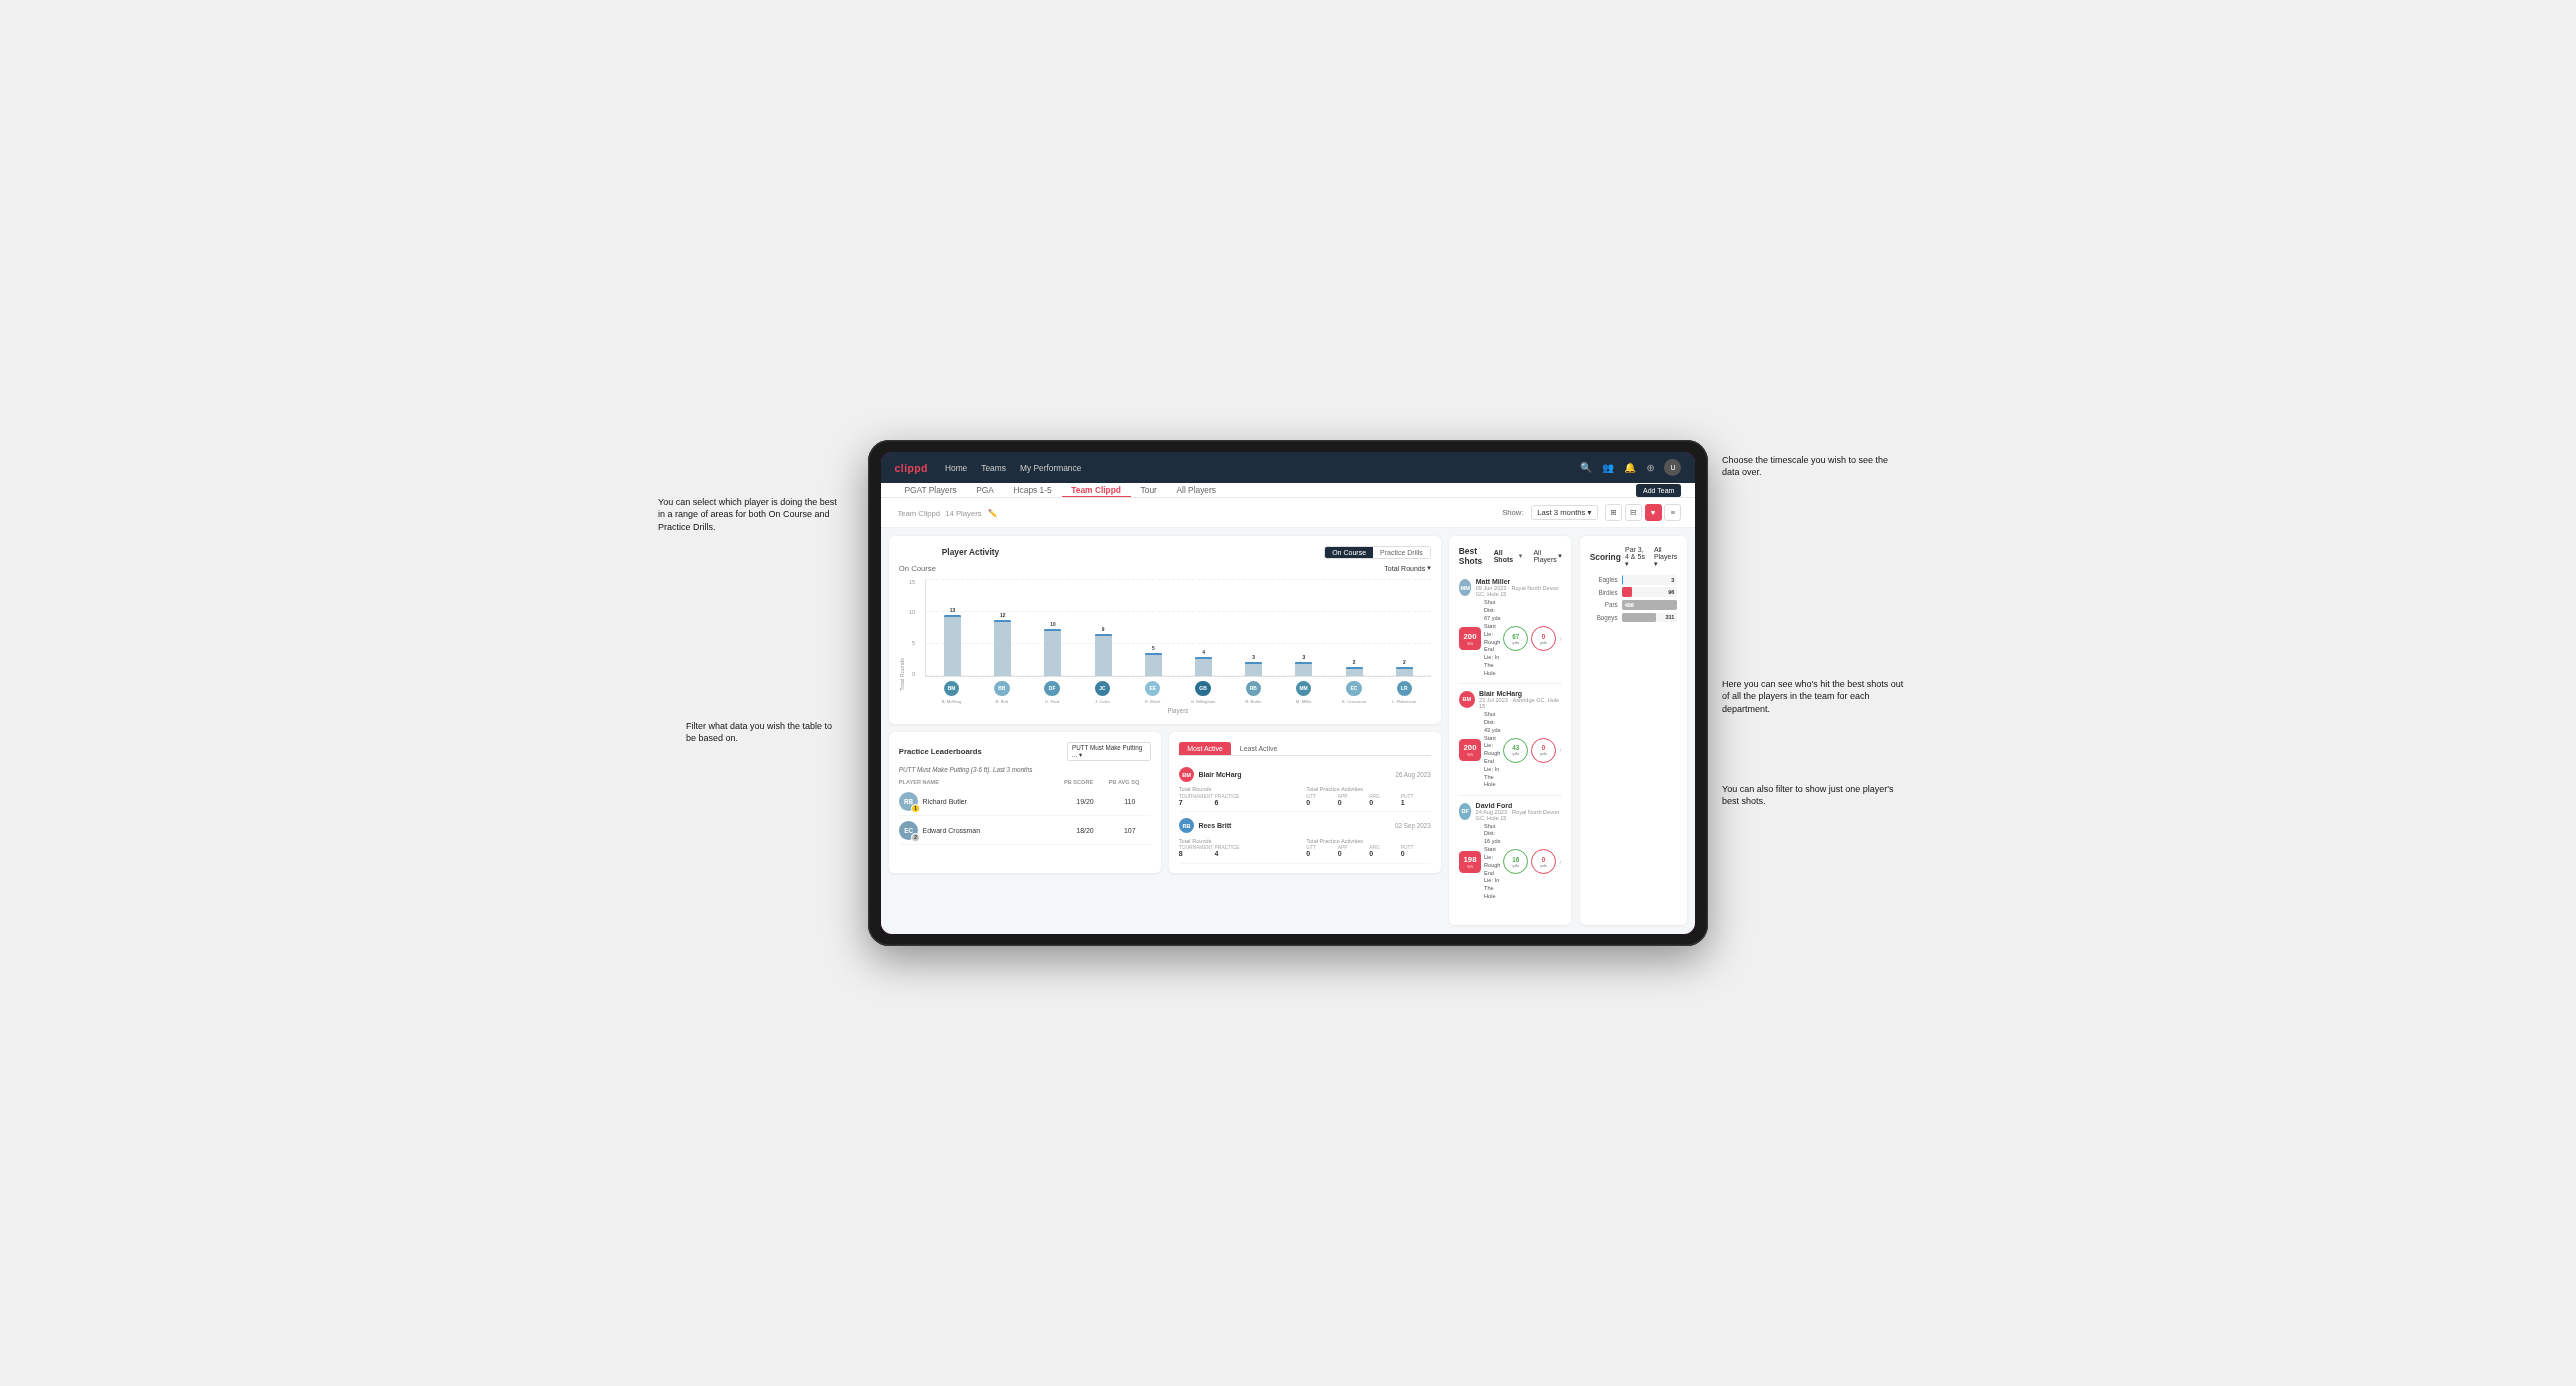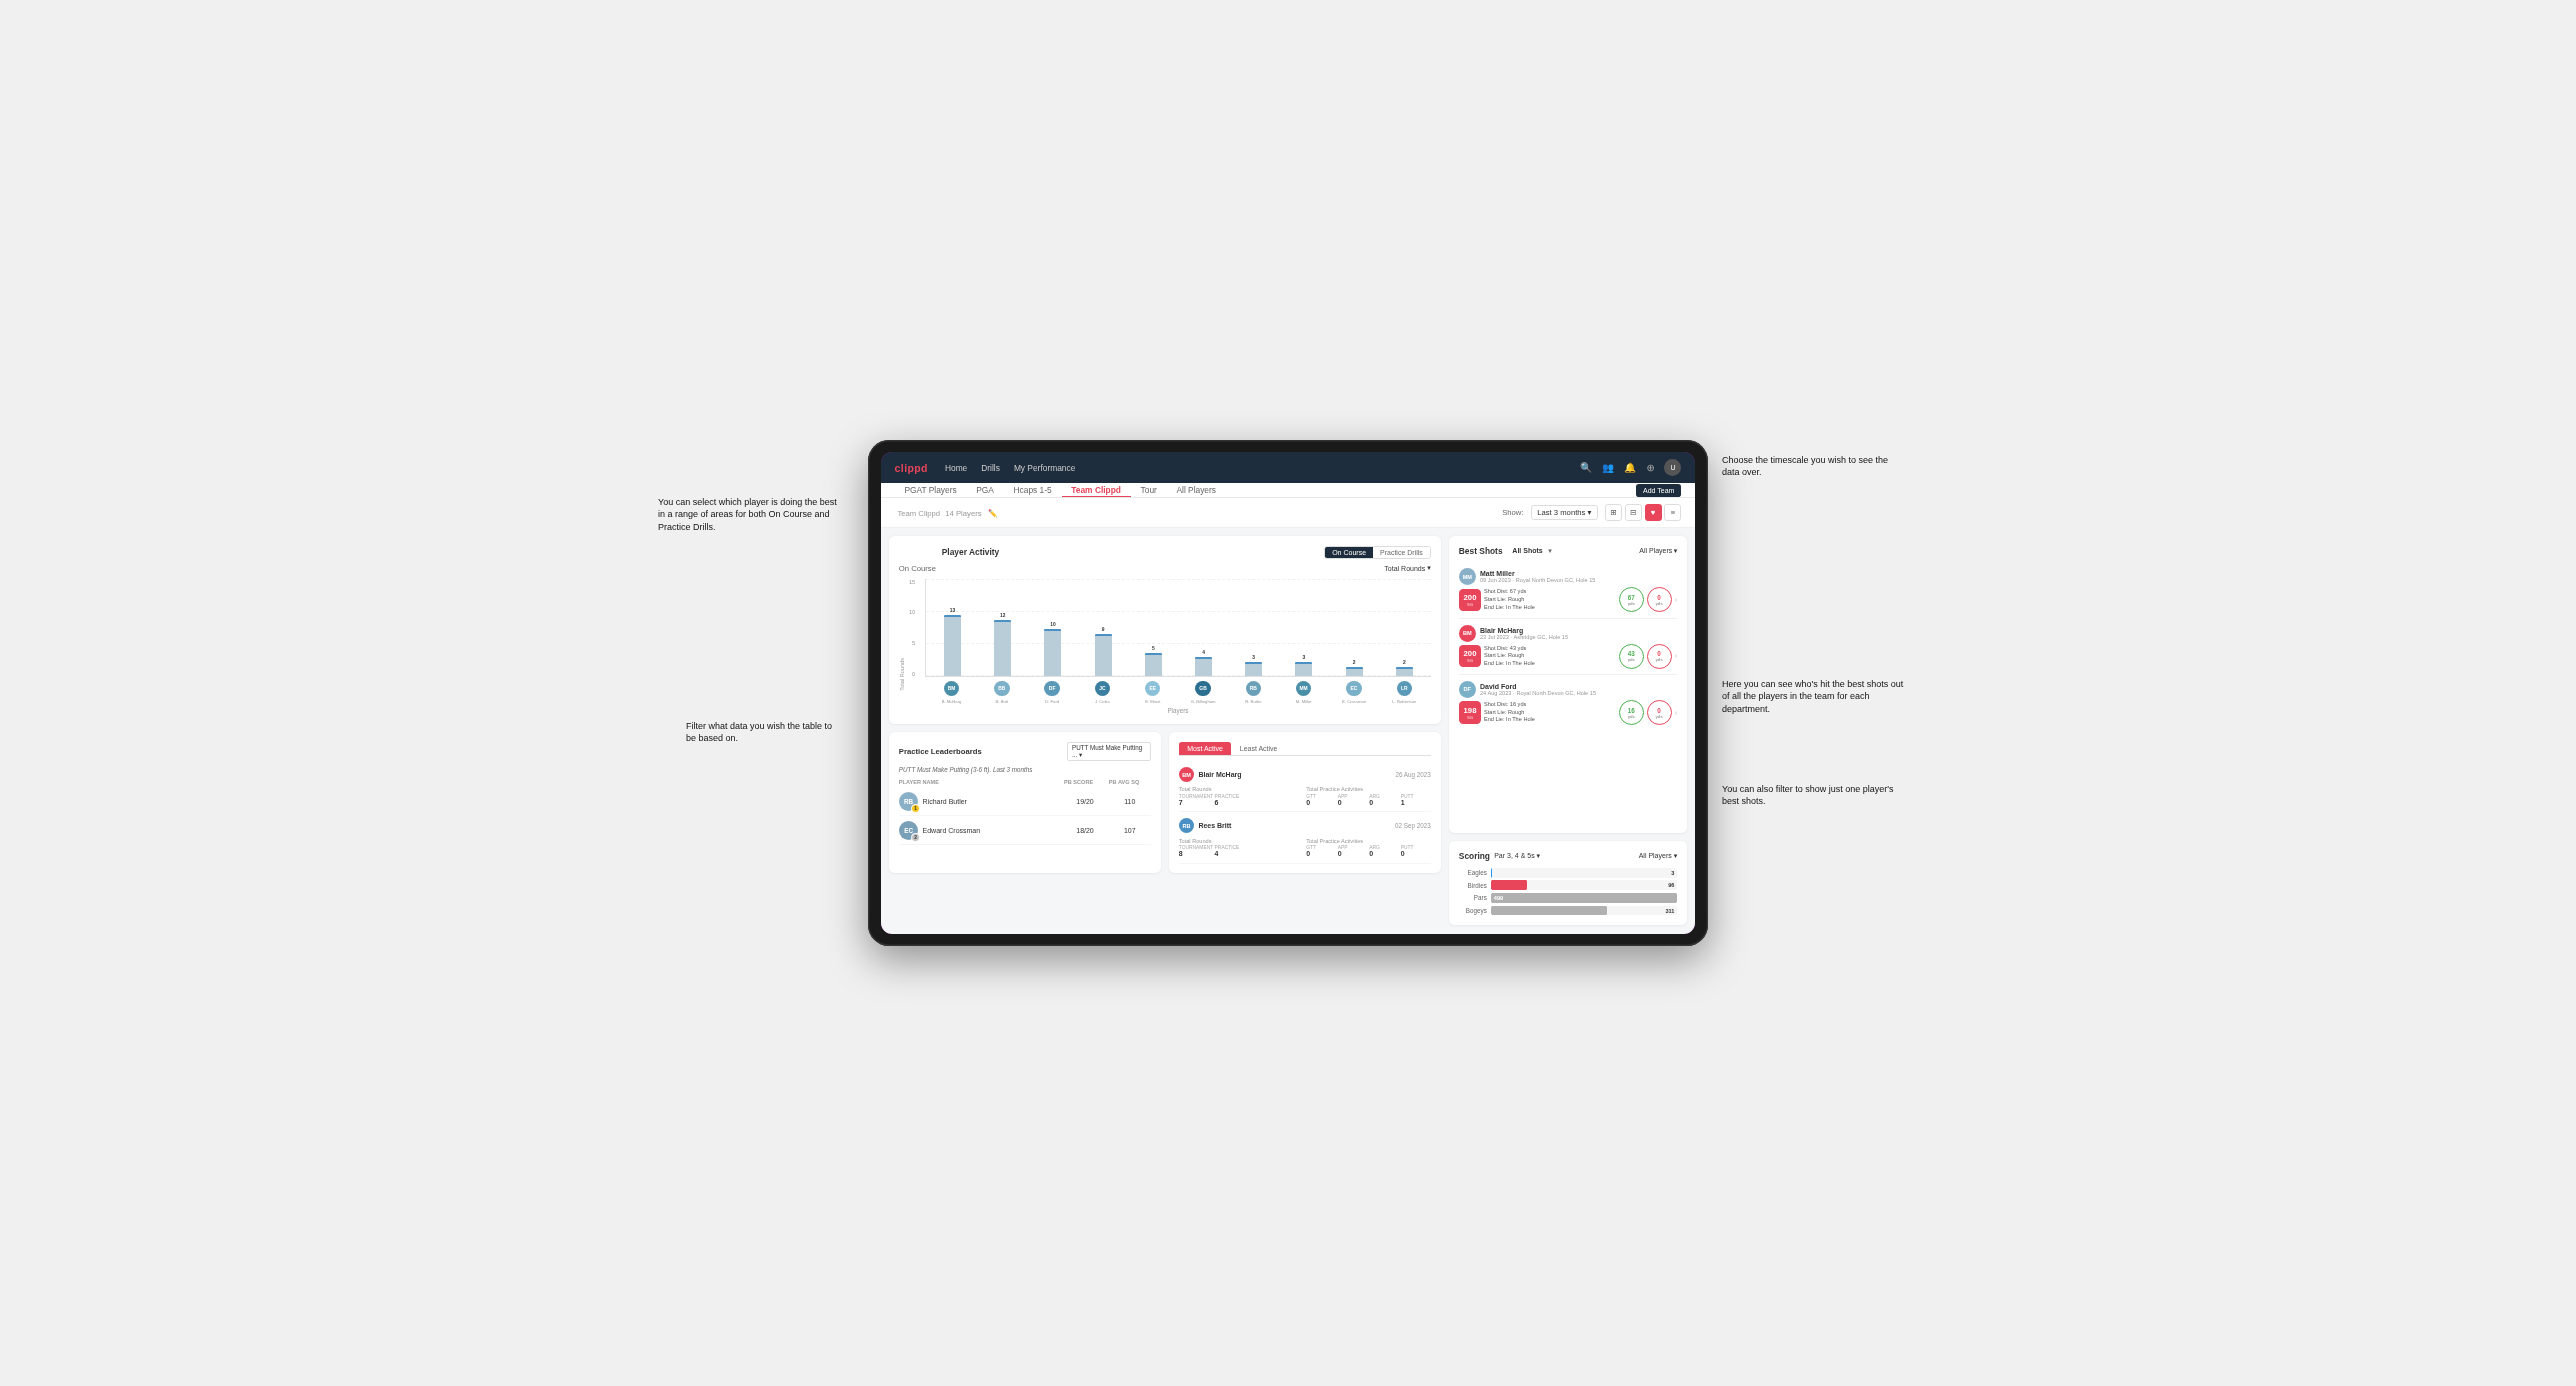--- a/index.html
+++ b/index.html
@@ -545,21 +545,21 @@
       display: grid;
       grid-template-columns: repeat(4, 1fr);
       gap: 1.4px;
     }
     .pa-stat-col-header { font-size: 4.9px; color: #aaa; text-transform: uppercase; }
     .pa-stat-value { font-size: 7px; color: #333; font-weight: 600; }
 
     
     .right-col {
       display: flex;
-      flex-direction: column;
+      flex-direction: row;
       gap: 8.4px;
     }
     .best-shots-card { height: 100%; }
     .bs-header {
       display: flex;
       align-items: center;
       gap: 5.6px;
       margin-bottom: 7px;
     }
     .bs-title { font-size: 8.4px; font-weight: 600; color: #333; }
@@ -721,21 +721,21 @@
   <div class="annotation annotation-right-mid">Here you can see who's hit the best shots out of all the players in the team for each department.</div>
   <div class="annotation annotation-right-bottom">You can also filter to show just one player's best shots.</div>
 
   <div class="tablet-frame">
     <div class="tablet-screen">
 
       <nav class="top-nav">
         <span class="nav-logo">clippd</span>
         <div class="nav-links">
           <span class="nav-link">Home</span>
-          <span class="nav-link">Drills</span>
+          <span class="nav-link">Teams</span>
           <span class="nav-link">My Performance</span>
         </div>
         <div class="nav-icons">
           <span class="nav-icon">🔍</span>
           <span class="nav-icon">👥</span>
           <span class="nav-icon">🔔</span>
           <span class="nav-icon">⊕</span>
           <div class="nav-avatar">U</div>
         </div>
       </nav>

